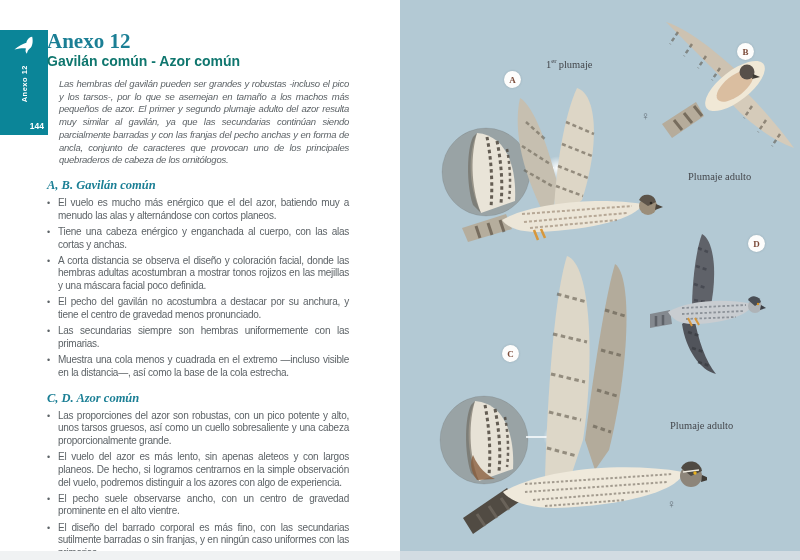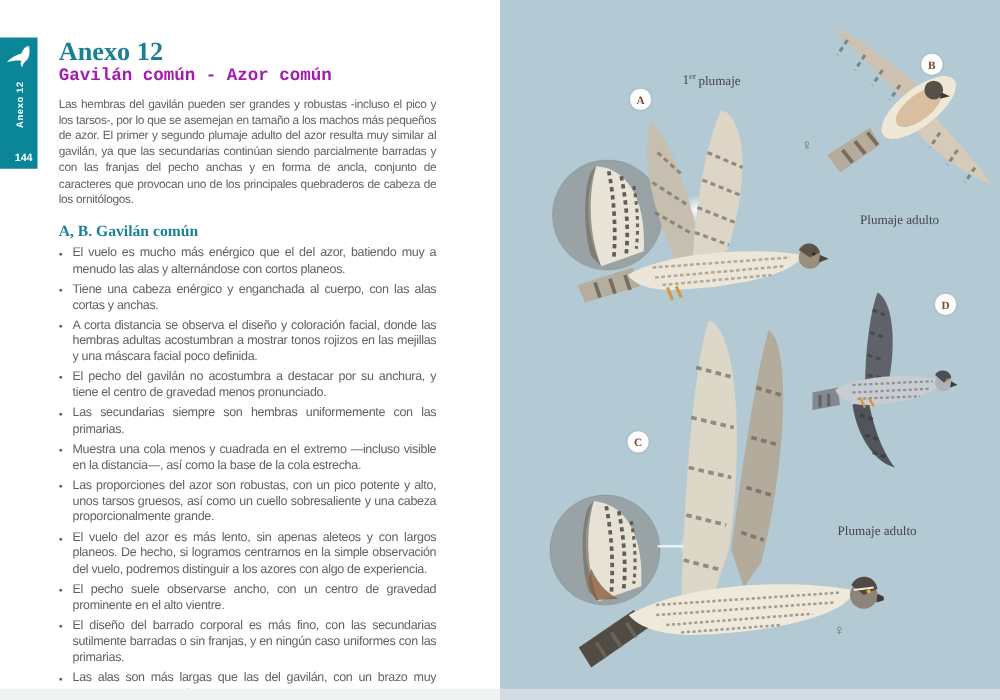--- a/index.html
+++ b/index.html
@@ -1,36 +1,36 @@
 <!DOCTYPE html>
 <html><head>
 <meta charset="utf-8">
 <style>
   html,body{margin:0;padding:0;}
   #page{position:relative;width:800px;height:560px;background:#ffffff;overflow:hidden;
         font-family:"Liberation Sans","DejaVu Sans",sans-serif;}
 
   
-  .tab{position:absolute;left:0;top:30px;width:30px;height:105px;background:#0b8598;
+  .tab{position:absolute;left:0;top:30px;width:48px;height:105px;background:#0b8598;
        display:flex;flex-direction:column;align-items:center;}
   .tab .logo{margin-top:5px;width:22px;height:20px;}
   .tab .vlabel{margin-top:10px;color:#ffffff;font-weight:bold;font-size:7.5px;letter-spacing:.5px;
        writing-mode:vertical-rl;transform:rotate(180deg);white-space:nowrap;}
   .tab .pnum{position:absolute;right:4px;bottom:4px;color:#ffffff;font-weight:bold;font-size:8.5px;}
 
   
   .content{position:absolute;left:47px;top:30px;width:302px;color:#5d6367;}
   .title{font-family:"Liberation Serif","DejaVu Serif",serif;font-weight:bold;
          font-size:21px;line-height:22px;color:#1b7f95;margin:0;}
-  .subtitle{font-family:Liberation Mono, monospace;font-weight:bold;
-         font-size:14px;line-height:17px;color:#a21caf;margin:1px 0 0 0;}
+  .subtitle{font-family:Liberation Sans, sans-serif;font-weight:bold;
+         font-size:14px;line-height:17px;color:#0f766e;margin:1px 0 0 0;}
   .intro{font-size:9.5px;letter-spacing:-0.25px;line-height:12.7px;text-align:justify;
-         margin:8px 0 0 0;color:#5d6367;}
+         margin:8px 0 0 12px;color:#5d6367;font-style:italic;}
   .sec-head{font-family:"Liberation Serif","DejaVu Serif",serif;font-weight:bold;
-         font-size:12.5px;color:#1b7f95;margin:11px 0 4px 0;}
+         font-size:12.5px;color:#1b7f95;margin:11px 0 4px 0;font-style:italic;}
   ul.blist{list-style:none;margin:0;padding:0;}
   ul.blist li{display:flex;margin:0 0 3.5px 0;}
   .marker{width:11px;flex:0 0 11px;font-size:9px;padding-top:1px;color:#5d6367;}
   .btext{flex:1;font-size:10px;letter-spacing:-0.25px;line-height:12.7px;text-align:justify;color:#5d6367;}
 
   
   .panel{position:absolute;left:400px;top:0;width:400px;height:560px;background:#b3c9d4;}
   .strip-l{position:absolute;left:0;top:551px;width:400px;height:9px;background:#f0f2f3;}
   .strip-r{position:absolute;left:400px;top:551px;width:400px;height:9px;background:#d2dce2;}
 
@@ -88,20 +88,21 @@
       <li>
           <span class="marker">•</span>
           <span class="btext">Las secundarias siempre son hembras uniformemente con las primarias.</span>
         </li>
       <li>
           <span class="marker">•</span>
           <span class="btext">Muestra una cola menos y cuadrada en el extremo —incluso visible en la distancia—, así como la base de la cola estrecha.</span>
         </li>
     </ul>
 
+    <h3 class="sec-head">C, D. Azor común</h3>
     <ul class="blist">
       <li>
           <span class="marker">•</span>
           <span class="btext">Las proporciones del azor son robustas, con un pico potente y alto, unos tarsos gruesos, así como un cuello sobresaliente y una cabeza proporcionalmente grande.</span>
         </li>
       <li>
           <span class="marker">•</span>
           <span class="btext">El vuelo del azor es más lento, sin apenas aleteos y con largos planeos. De hecho, si logramos centrarnos en la simple observación del vuelo, podremos distinguir a los azores con algo de experiencia.</span>
         </li>
       <li>

